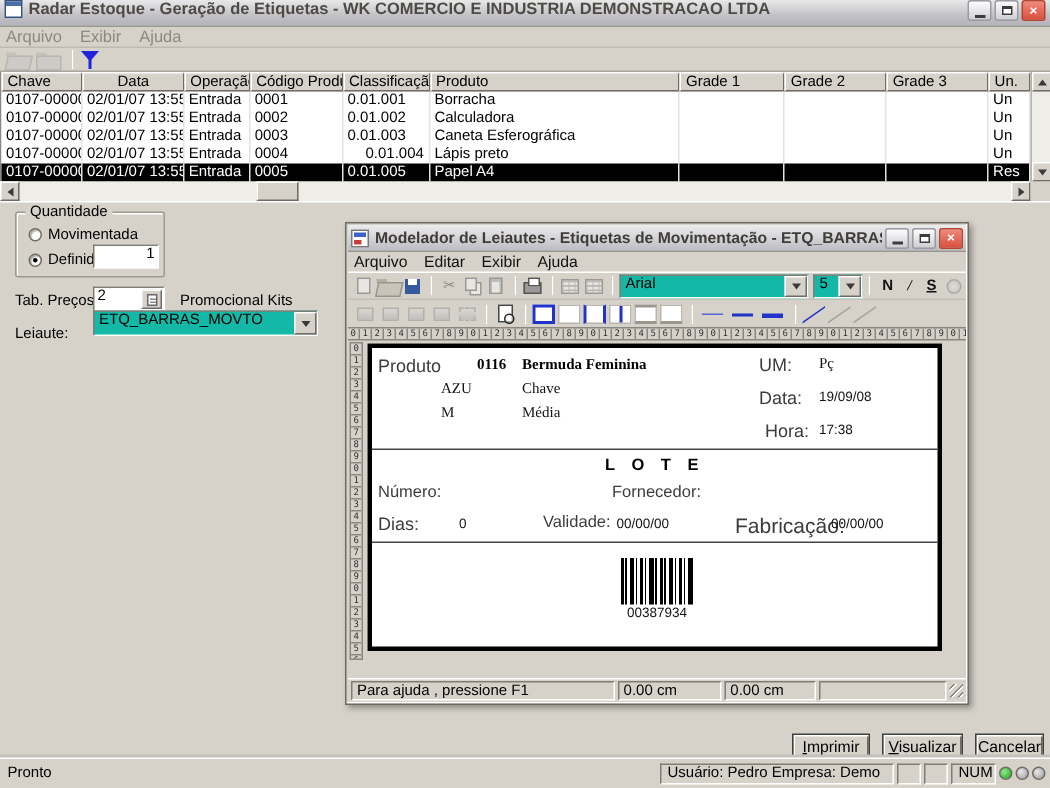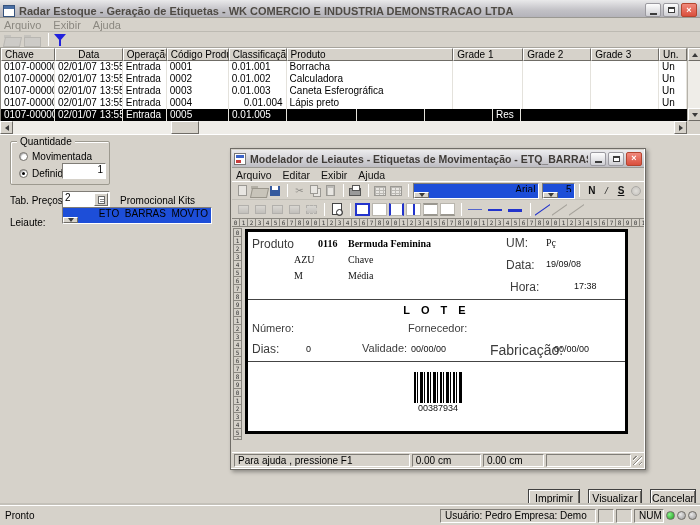--- a/index.html
+++ b/index.html
@@ -4,21 +4,21 @@
 <style>
   * { margin:0; padding:0; box-sizing:border-box; }
   html,body { width:700px; height:525px; overflow:hidden; }
   body { font-family:"Liberation Sans", sans-serif; background:#d6d2ca; position:relative; font-size:11px; color:#000; }
 
   .abs { position:absolute; }
 
   
   .titlebar { left:0; top:0; width:700px; height:18px;
     background:linear-gradient(#e9e9ea, #c2c1c6 60%, #b4b3ba);
-    display:flex; align-items:flex-end; padding:0 3px; border-bottom:1px solid #9a9892; }
+    display:flex; align-items:flex-start; padding:0 3px; border-bottom:1px solid #9a9892; }
   .titlebar .t-text { font-weight:bold; font-size:11px; color:#4e4a44; margin-left:4px; flex:1;
     white-space:nowrap; overflow:hidden; }
   .app-icon { width:12px; height:12px; background:#fff; border:1px solid #35527d; position:relative; }
   .app-icon::before { content:""; position:absolute; left:0; top:0; right:0; height:3px; background:#4a6fa5; }
   .winbtn { width:16px; height:14px; margin-left:2px; border-radius:2px;
     background:linear-gradient(#fdfdfd,#cfcfd4); border:1px solid #9b9aa0;
     display:flex; align-items:center; justify-content:center;
     font-size:9px; color:#3c3c3c; line-height:1; }
   .winbtn.close { background:linear-gradient(#f0897c,#da4f3d); border-color:#b4452f; color:#fff; font-weight:bold; }
   .glyph-min { width:7px; height:2px; background:#3c3c3c; margin-top:7px; }
@@ -80,21 +80,21 @@
   .radio { width:9px; height:9px; border-radius:50%; background:#fff; border:1px solid #6f6c66;
     box-shadow:inset 1px 1px 1px #aaa; margin-right:4px; position:relative; }
   .radio.on::after { content:""; position:absolute; left:2px; top:2px; width:3px; height:3px; border-radius:50%; background:#000; }
   .fld { background:#fff; border:1px solid; border-color:#807d77 #fff #fff #807d77; font-size:10px; padding:0 2px; }
 
   .mini-btn { background:#d6d2ca; border:1px solid; border-color:#fff #6f6c66 #6f6c66 #fff;
     display:flex; align-items:center; justify-content:center; }
   .ic-sheet { width:7px; height:8px; background:#fff; border:1px solid #666; position:relative; }
   .ic-sheet::before { content:""; position:absolute; left:1px; top:2px; width:4px; height:1px; background:#888; box-shadow:0 2px 0 #888; }
 
-  .combo { display:flex; background:#1d4ed8; border:1px solid; border-color:#807d77 #fff #fff #807d77; align-items:flex-end;flex-direction:column; }
+  .combo { display:flex; background:#14b8a6; border:1px solid; border-color:#807d77 #fff #fff #807d77; align-items:flex-start; }
   .combo .cval { flex:1; font-size:10px; padding:0 3px; white-space:nowrap; overflow:hidden; }
   .combo .cbtn { width:15px; align-self:stretch; background:#d6d2ca; border:1px solid; border-color:#fff #6f6c66 #6f6c66 #fff;
     display:flex; align-items:center; justify-content:center; }
 
   
   .dialog { left:230px; top:148px; width:416px; height:322px; background:#d6d2ca;
     border:1px solid #6f6c66; box-shadow:-1px -1px 0 #fff inset, 2px 2px 4px rgba(0,0,0,.35); }
   .dlg-titlebar { position:absolute; left:1px; top:1px; width:412px; height:18px;
     background:linear-gradient(#ececee,#bdbcc2); display:flex; align-items:center; padding:0 2px;
     border-bottom:1px solid #9a9892; }
@@ -280,20 +280,21 @@
         <div class="td" style="width: 68px;"></div>
         <div class="td" style="width: 68px;"></div>
         <div class="td" style="width: 28px;">Un</div>
       </div>
       <div class="tr sel">
         <div class="td" style="width: 54px;">0107-000005</div>
         <div class="td r" style="width: 68px;">02/01/07 13:55</div>
         <div class="td" style="width: 44px;">Entrada</div>
         <div class="td" style="width: 62px;">0005</div>
         <div class="td" style="width: 58px;">0.01.005</div>
+        <div class="td" style="width: 167px;">Papel A4</div>
         <div class="td" style="width: 70px;"></div>
         <div class="td" style="width: 68px;"></div>
         <div class="td" style="width: 68px;"></div>
         <div class="td" style="width: 28px;">Res</div>
       </div>
     </div>
 </div>
 <div class="abs vscroll">
   <div class="sbtn" style="position:absolute;top:0;left:0;">
       <span class="tri up"></span>
@@ -551,21 +552,21 @@
     <span class="lbl-serif" style="left:46px; top:22px;">AZU</span>
     <span class="lbl-serif" style="left:100px; top:22px;">Chave</span>
     <span class="lbl-serif" style="left:46px; top:38px;">M</span>
     <span class="lbl-serif" style="left:100px; top:38px;">Média</span>
 
     <span class="lbl-text" style="left:258px; top:4px;">UM:</span>
     <span class="lbl-serif" style="left:298px; top:5px;">Pç</span>
     <span class="lbl-text" style="left:258px; top:26px;">Data:</span>
     <span class="lbl-val" style="left:298px; top:27px;">19/09/08</span>
     <span class="lbl-text" style="left:262px; top:48px;">Hora:</span>
-    <span class="lbl-val" style="left:298px; top:49px;margin-left:28px;">17:38</span>
+    <span class="lbl-val" style="left:298px; top:49px;">17:38</span>
 
     <span class="lbl-div" style="top:67px;"></span>
 
     <span class="lote" style="top:72px;">L O T E</span>
     <span class="lbl-text" style="left:4px; top:90px; font-size:11px;">Número:</span>
     <span class="lbl-text" style="left:160px; top:90px; font-size:11px;">Fornecedor:</span>
 
     <span class="lbl-text" style="left:4px; top:110px;">Dias:</span>
     <span class="lbl-val" style="left:58px; top:112px;">0</span>
     <span class="lbl-text" style="left:114px; top:110px; font-size:11px;">Validade:</span>

